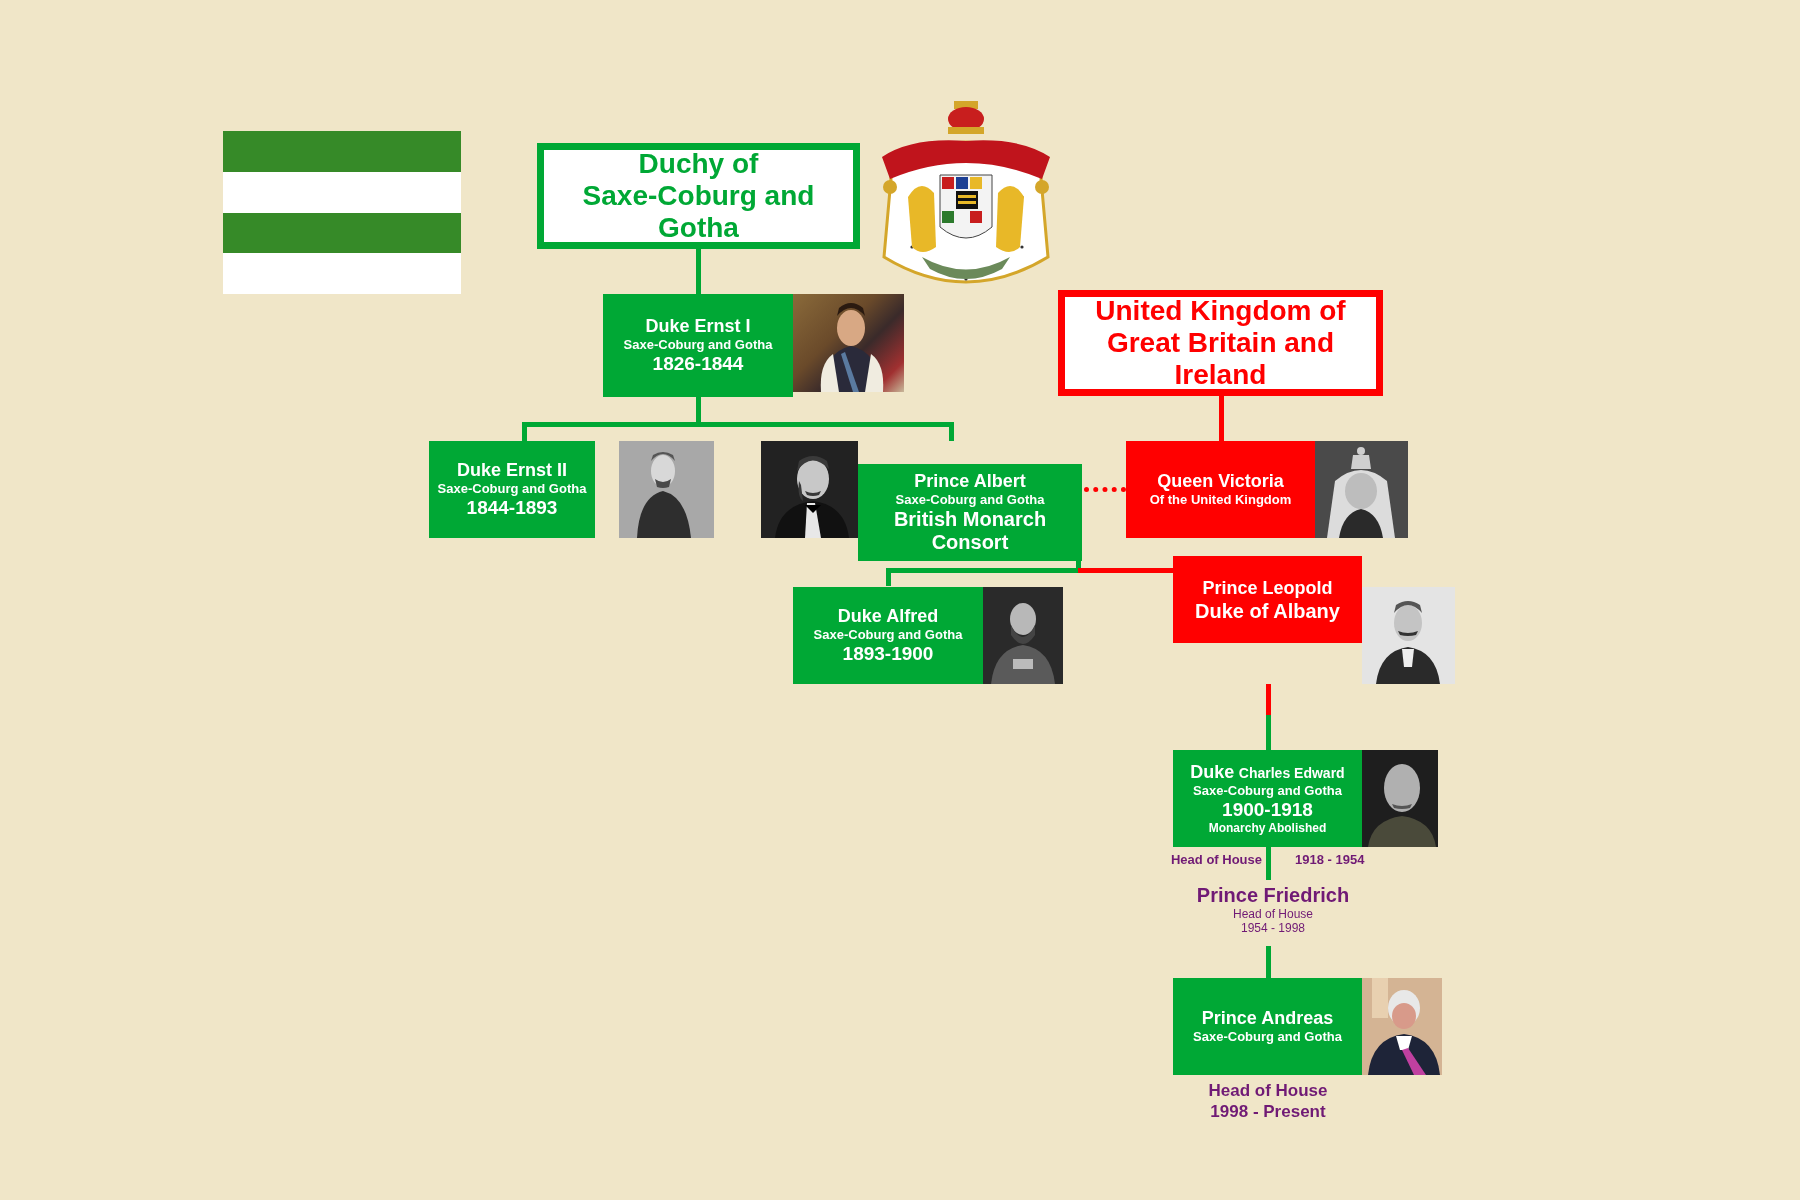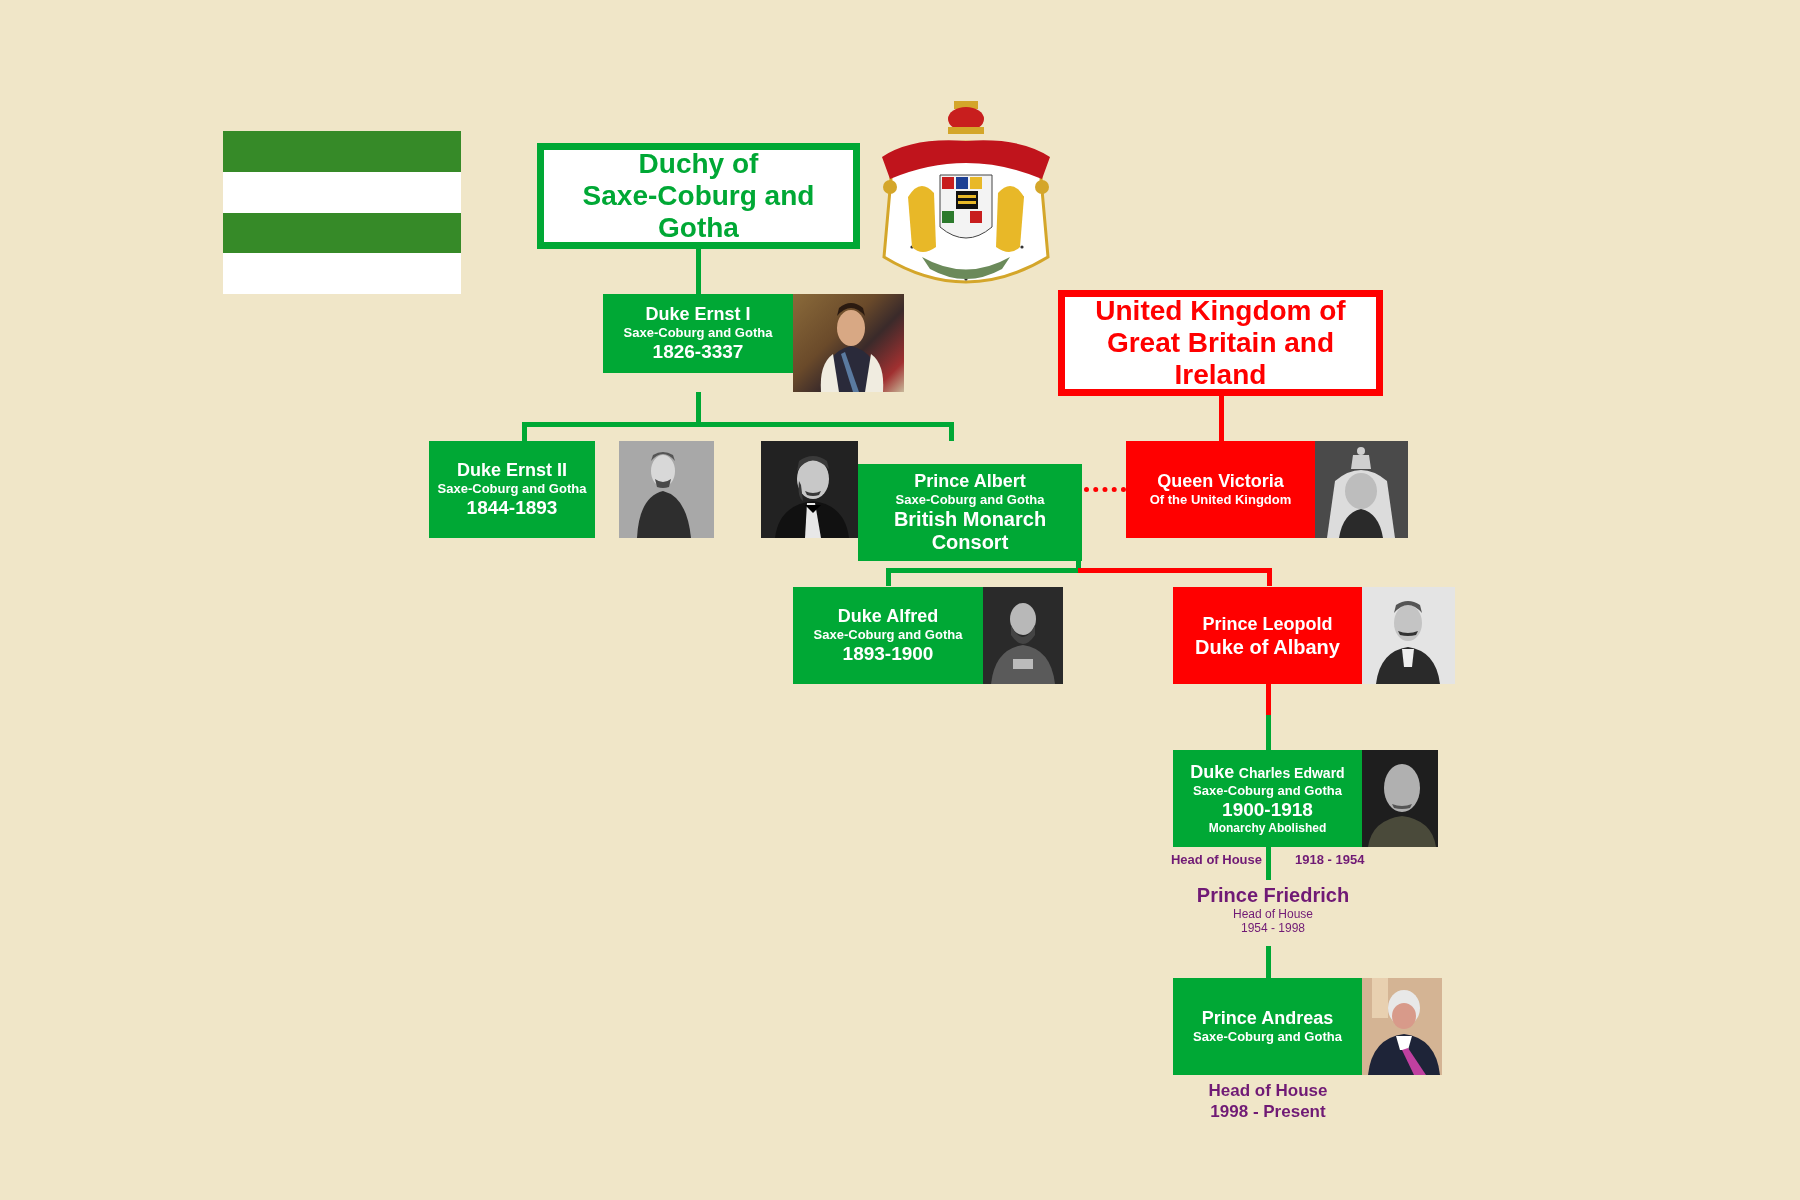--- a/index.html
+++ b/index.html
@@ -135,24 +135,24 @@
 <div class="abs ln-r" style="left:1078px; top:568px; width:194px; height:5px;"></div>
 <div class="abs ln-r" style="left:1267px; top:568px; width:5px; height:18px;"></div>
 
 <div class="abs ln-r" style="left:1266px; top:684px; width:5px; height:33px;"></div>
 <div class="abs ln-g" style="left:1266px; top:715px; width:5px; height:35px;"></div>
 
 <div class="abs ln-g" style="left:1266px; top:847px; width:5px; height:33px;"></div>
 
 <div class="abs ln-g" style="left:1266px; top:946px; width:5px; height:33px;"></div>
 
-<div class="abs pbox green" style="left:603px; top:294px; width:190px; height:79px;">
+<div class="abs pbox green" style="left:603px; top:294px; width:190px; height:103px;">
   <div class="pname">Duke Ernst I</div>
   <div class="phouse">Saxe-Coburg and Gotha</div>
-  <div class="pyears">1826-3337</div>
+  <div class="pyears">1826-1844</div>
 </div>
 <div class="abs photo" style="left:793px; top:294px; width:111px; height:98px; background:linear-gradient(135deg,#8a6a3a 0%,#6a4a2a 40%,#3a2a2a 60%,#a03030 85%,#c8b89a 100%);">
   <svg width="111" height="98" viewBox="0 0 111 98">
     <ellipse cx="58" cy="34" rx="14" ry="18" fill="#d8a884"></ellipse>
     <path d="M44,22 Q58,6 72,22 L70,14 Q58,4 46,14 Z" fill="#2a1a10"></path>
     <path d="M28,98 Q30,58 58,52 Q86,58 90,98 Z" fill="#2a2a3a"></path>
     <path d="M28,98 Q26,70 40,60 L46,98 Z" fill="#f0ece0"></path>
     <path d="M90,98 Q92,70 78,60 L72,98 Z" fill="#f0ece0"></path>
     <path d="M52,58 L66,98 L60,98 L48,60 Z" fill="#5a7aa0"></path>
   </svg>
@@ -215,21 +215,21 @@
 <div class="abs photo" style="left:983px; top:587px; width:80px; height:97px; background:#222;">
   <svg width="80" height="97" viewBox="0 0 80 97">
     <rect width="80" height="97" fill="#2a2a2a"></rect>
     <ellipse cx="40" cy="32" rx="13" ry="16" fill="#b8b8b8"></ellipse>
     <path d="M28,38 Q40,62 52,38 L52,48 Q40,66 28,48 Z" fill="#444"></path>
     <path d="M8,97 Q12,62 40,58 Q68,62 72,97 Z" fill="#5a5a5a"></path>
     <rect x="30" y="72" width="20" height="10" fill="#bbb"></rect>
   </svg>
 </div>
 
-<div class="abs pbox red" style="left:1173px; top:587px; width:189px; height:97px;">
+<div class="abs pbox red" style="left:1173px; top:556px; width:189px; height:87px;">
   <div class="pbig" style="font-size:18px;">Prince Leopold</div>
   <div class="pbig">Duke of Albany</div>
 </div>
 <div class="abs photo" style="left:1362px; top:587px; width:93px; height:97px; background:#e0e0e0;">
   <svg width="93" height="97" viewBox="0 0 93 97">
     <rect width="93" height="97" fill="#e4e4e4"></rect>
     <ellipse cx="46" cy="36" rx="14" ry="18" fill="#c4c4c4"></ellipse>
     <path d="M32,26 Q46,10 60,26 L58,18 Q46,10 34,18 Z" fill="#555"></path>
     <path d="M36,44 Q46,48 56,44 L54,48 Q46,50 38,48 Z" fill="#333"></path>
     <path d="M14,97 Q18,64 46,60 Q74,64 78,97 Z" fill="#2a2a2a"></path>

